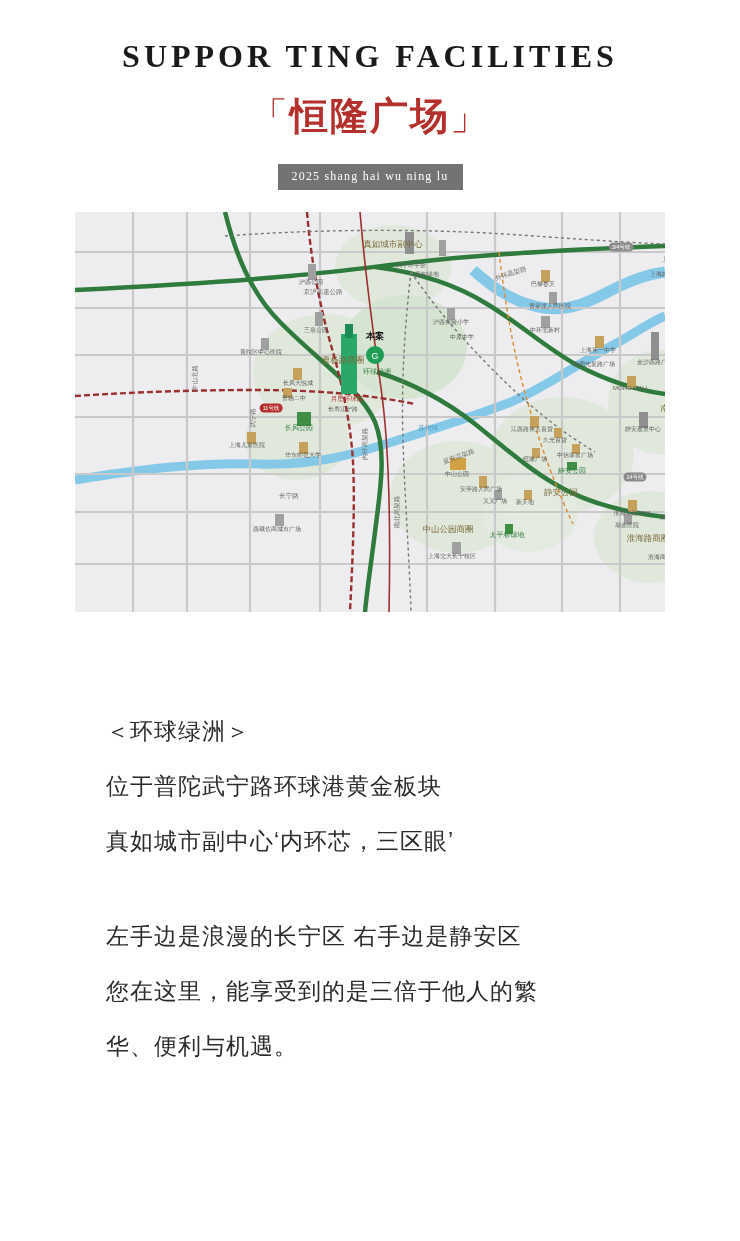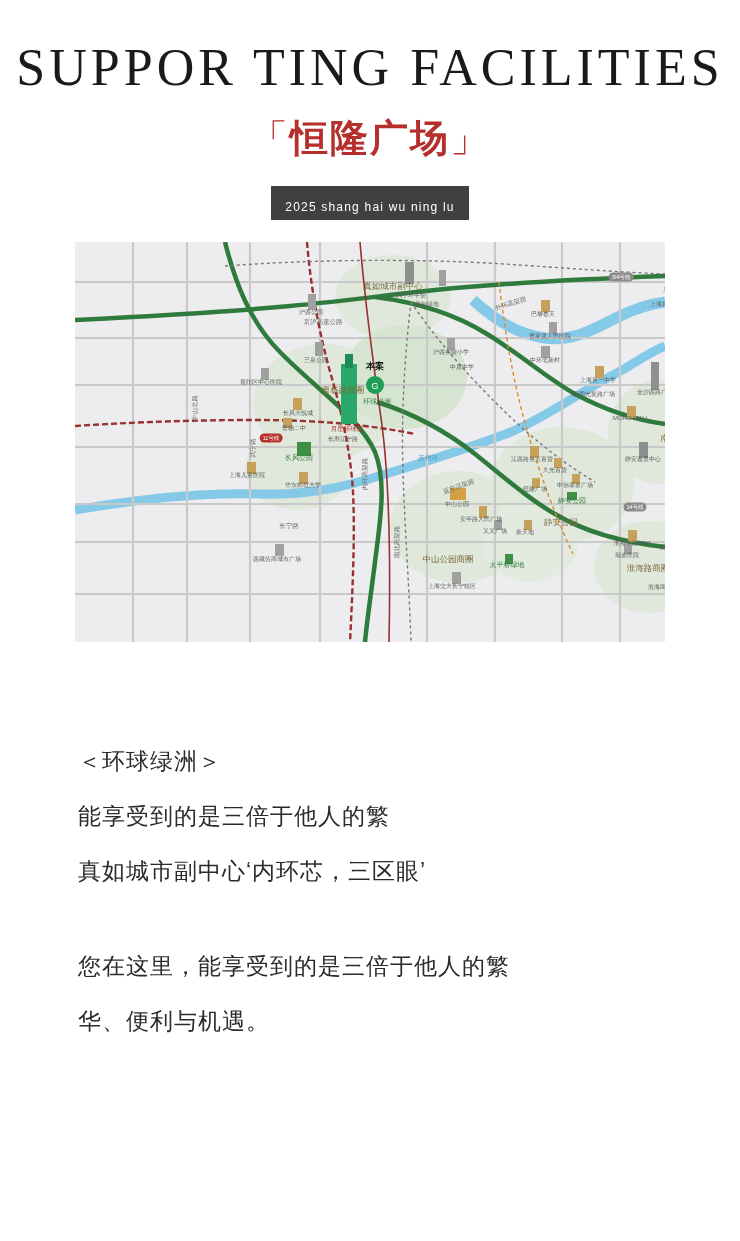--- a/index.html
+++ b/index.html
@@ -17,25 +17,25 @@
   .page {
     width: 740px;
     height: 1241px;
     position: relative;
     background: #ffffff;
   }
   
   .title-en {
     text-align: center;
     font-family: "Liberation Serif", serif;
-    font-size: 52px;
+    font-size: 32px;
     letter-spacing: 4px;
     color: #1a1a1a;
     margin-top: 38px;
-    font-weight: 400;
+    font-weight: 700;
     white-space: nowrap;
   }
   .title-cn {
     text-align: center;
     font-family: "Liberation Serif", serif;
     font-size: 38px;
     color: #b5302c;
     margin-top: 16px;
     font-weight: 700;
     letter-spacing: 2px;
@@ -43,26 +43,26 @@
   .title-cn .bracket {
     color: #b5302c;
     font-weight: 400;
   }
   .badge-wrap {
     text-align: center;
     margin-top: 22px;
   }
   .badge {
     display: inline-block;
-    background: #404040;
+    background: #737373;
     color: #ffffff;
-    font-family: Liberation Sans, sans-serif;
+    font-family: Liberation Serif, serif;
     font-size: 12px;
     letter-spacing: 1.2px;
-    padding: 14px 14px 6px 14px;
+    padding: 5px 14px 6px 14px;
   }
   
   .map-wrap {
     margin: 22px auto 0 auto;
     width: 590px;
     height: 400px;
     position: relative;
     background: #eceef0;
     overflow: hidden;
   }
@@ -76,21 +76,21 @@
   }
   .lbl-district { font-size: 8.5px; color: #7b6a3a; }
   .lbl-poi { font-size: 6px; color: #5c5c5c; }
   .lbl-line { font-size: 5.5px; color: #ffffff; background:#8a8a8a; padding:1px 3px; border-radius:5px;}
   .lbl-road { font-size: 6.5px; color: #6b6b6b; }
   .lbl-green { font-size: 7px; color: #2f7a3d; }
   .lbl-red { font-size: 6.5px; color: #b5302c; }
   .lbl-main { font-size: 9px; color: #111111; font-weight: bold;}
   
   .body-text {
-    margin: 92px 0 0 78px;
+    margin: 92px 0 0 106px;
     width: 600px;
     font-family: "Liberation Sans", sans-serif;
     font-size: 23px;
     color: #2b2b2b;
     line-height: 55px;
     letter-spacing: 1px;
   }
   .body-text p { margin: 0; }
   .body-text .gap { height: 40px; }
 </style>
@@ -206,21 +206,21 @@
         <rect x="549" y="302" width="8" height="10" fill="#a0a0a0"></rect>
         <rect x="598" y="292" width="8" height="12" fill="#c6a15b"></rect>
       </g>
 
       <rect x="266" y="122" width="16" height="60" fill="#2aa86a"></rect>
       <rect x="270" y="112" width="8" height="14" fill="#1d8b55"></rect>
       <circle cx="300" cy="143" r="9" fill="#1f9d57"></circle>
       <text x="300" y="147" font-size="9" fill="#ffffff" text-anchor="middle" font-family="Liberation Sans, sans-serif">G</text>
     </svg>
 
-    <div class="map-label lbl-district" style="left:318px;top:45px">真如城市副中心</div>
+    <div class="map-label lbl-district" style="left:318px;top:33px">真如城市副中心</div>
     <div class="map-label lbl-district" style="left:268px;top:149px">曹杨路商圈</div>
     <div class="map-label lbl-district" style="left:611px;top:197px">南京西路商圈</div>
     <div class="map-label lbl-district" style="left:486px;top:281px">静安公园</div>
     <div class="map-label lbl-district" style="left:373px;top:318px">中山公园商圈</div>
     <div class="map-label lbl-district" style="left:573px;top:327px">淮海路商圈</div>
 
     <div class="map-label lbl-road" style="left:436px;top:62px;transform:translate(-50%,-50%) rotate(-18deg)">外环高架路</div>
     <div class="map-label lbl-road" style="left:248px;top:80px">京沪高速公路</div>
     <div class="map-label lbl-road" style="left:290px;top:232px;transform:translate(-50%,-50%) rotate(-90deg)">内环高架路</div>
     <div class="map-label lbl-road" style="left:384px;top:245px;transform:translate(-50%,-50%) rotate(-20deg)">延安高架路</div>
@@ -274,20 +274,21 @@
     <div class="map-label lbl-poi" style="left:450px;top:290px">新天地</div>
     <div class="map-label lbl-green" style="left:432px;top:323px">太平桥绿地</div>
     <div class="map-label lbl-poi" style="left:557px;top:301px">淮海中路APM</div>
     <div class="map-label lbl-poi" style="left:552px;top:313px">瑞金医院</div>
     <div class="map-label lbl-poi" style="left:600px;top:305px">新世界大丸</div>
     <div class="map-label lbl-poi" style="left:585px;top:345px">淮海商圈</div>
   </div>
 
   <div class="body-text">
     <p>＜环球绿洲＞</p>
-    <p>能享受到的是三倍于他人的繁</p>
+    <p>位于普陀武宁路环球港黄金板块</p>
     <p>真如城市副中心‘内环芯，三区眼’</p>
     <div class="gap"></div>
+    <p>左手边是浪漫的长宁区 右手边是静安区</p>
     <p>您在这里，能享受到的是三倍于他人的繁</p>
     <p>华、便利与机遇。</p>
   </div>
 
 </div>
 
 </body></html>

